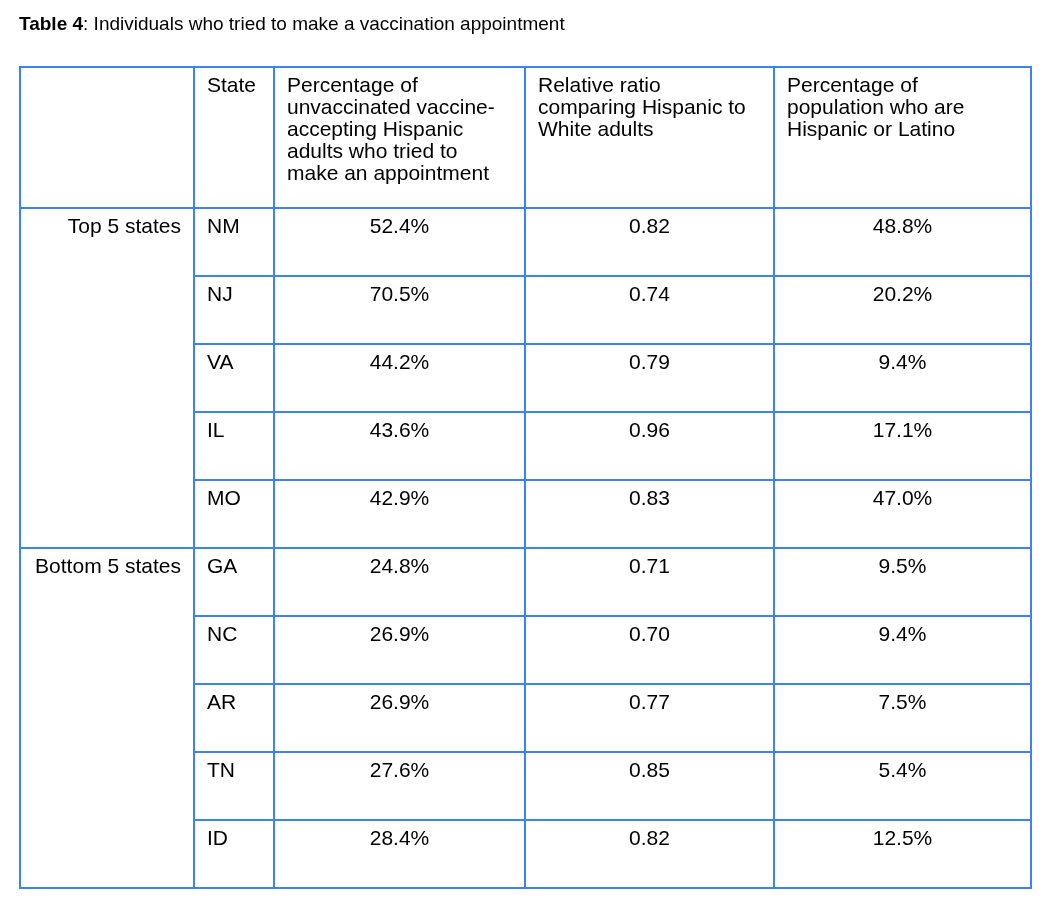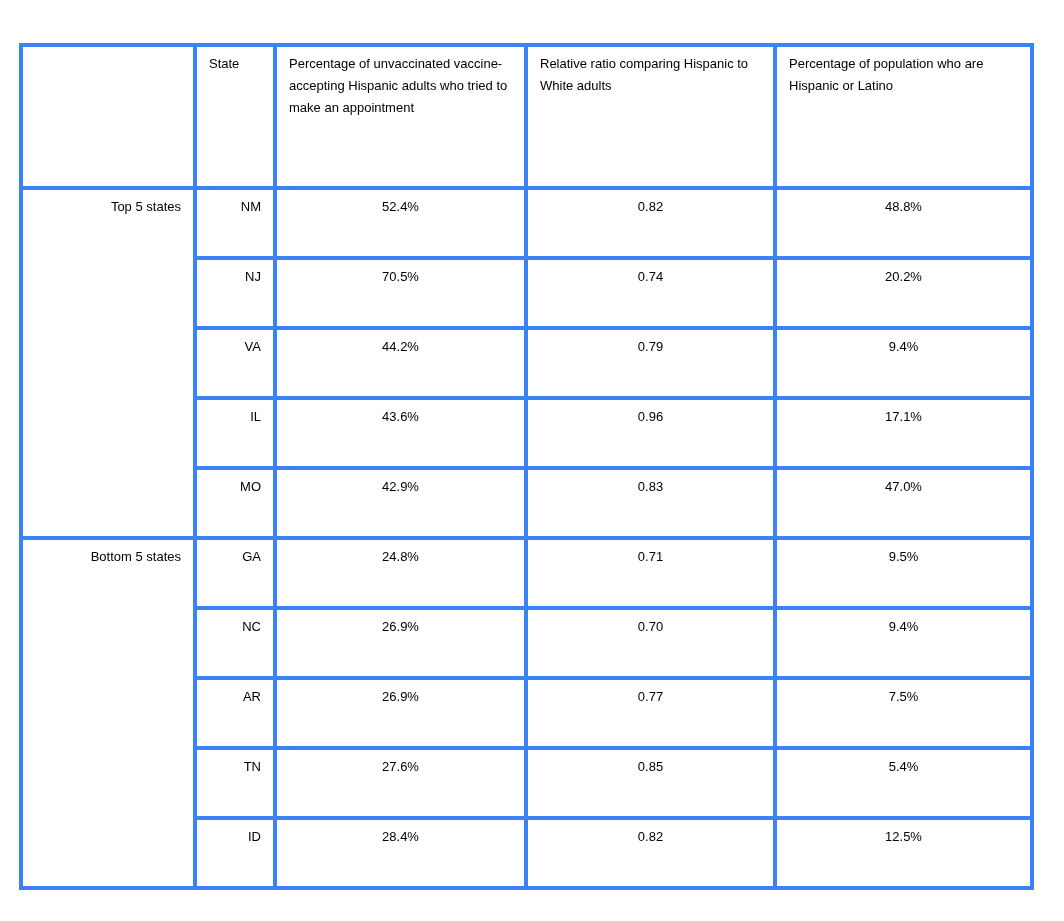--- a/index.html
+++ b/index.html
@@ -25,39 +25,42 @@
   .caption .bold {
     font-weight: 700;
   }
   table.data-table {
     border-collapse: collapse;
     table-layout: fixed;
     width: 1011px;
     margin-top: 31px;
   }
   table.data-table td {
-    border: 4px solid #3b82f6;
+    border: 2px solid #3b82f6;
     vertical-align: top;
     padding: 6px 12px;
-    font-size: 13px;
+    font-size: 21px;
     line-height: 22px;
     overflow: hidden;
     word-wrap: break-word;
   }
   tr.header-row td { height: 127px; text-align: left; }
   tr.data-row td { height: 54px; }
   td.c-group { text-align: right; }
-  td.c-state { text-align: right; }
+  td.c-state { text-align: left; }
   td.c-val   { text-align: center; }
 </style>
 </head>
 <body>
 
 <div class="page">
 
+  <div class="caption">
+    <span class="bold">Table 4</span><span>: Individuals who tried to make a vaccination appointment</span>
+  </div>
 
   <table class="data-table">
     <colgroup>
       <col style="width:174px">
       <col style="width:80px">
       <col style="width:251px">
       <col style="width:249px">
       <col style="width:257px">
     </colgroup>
     <tbody>

